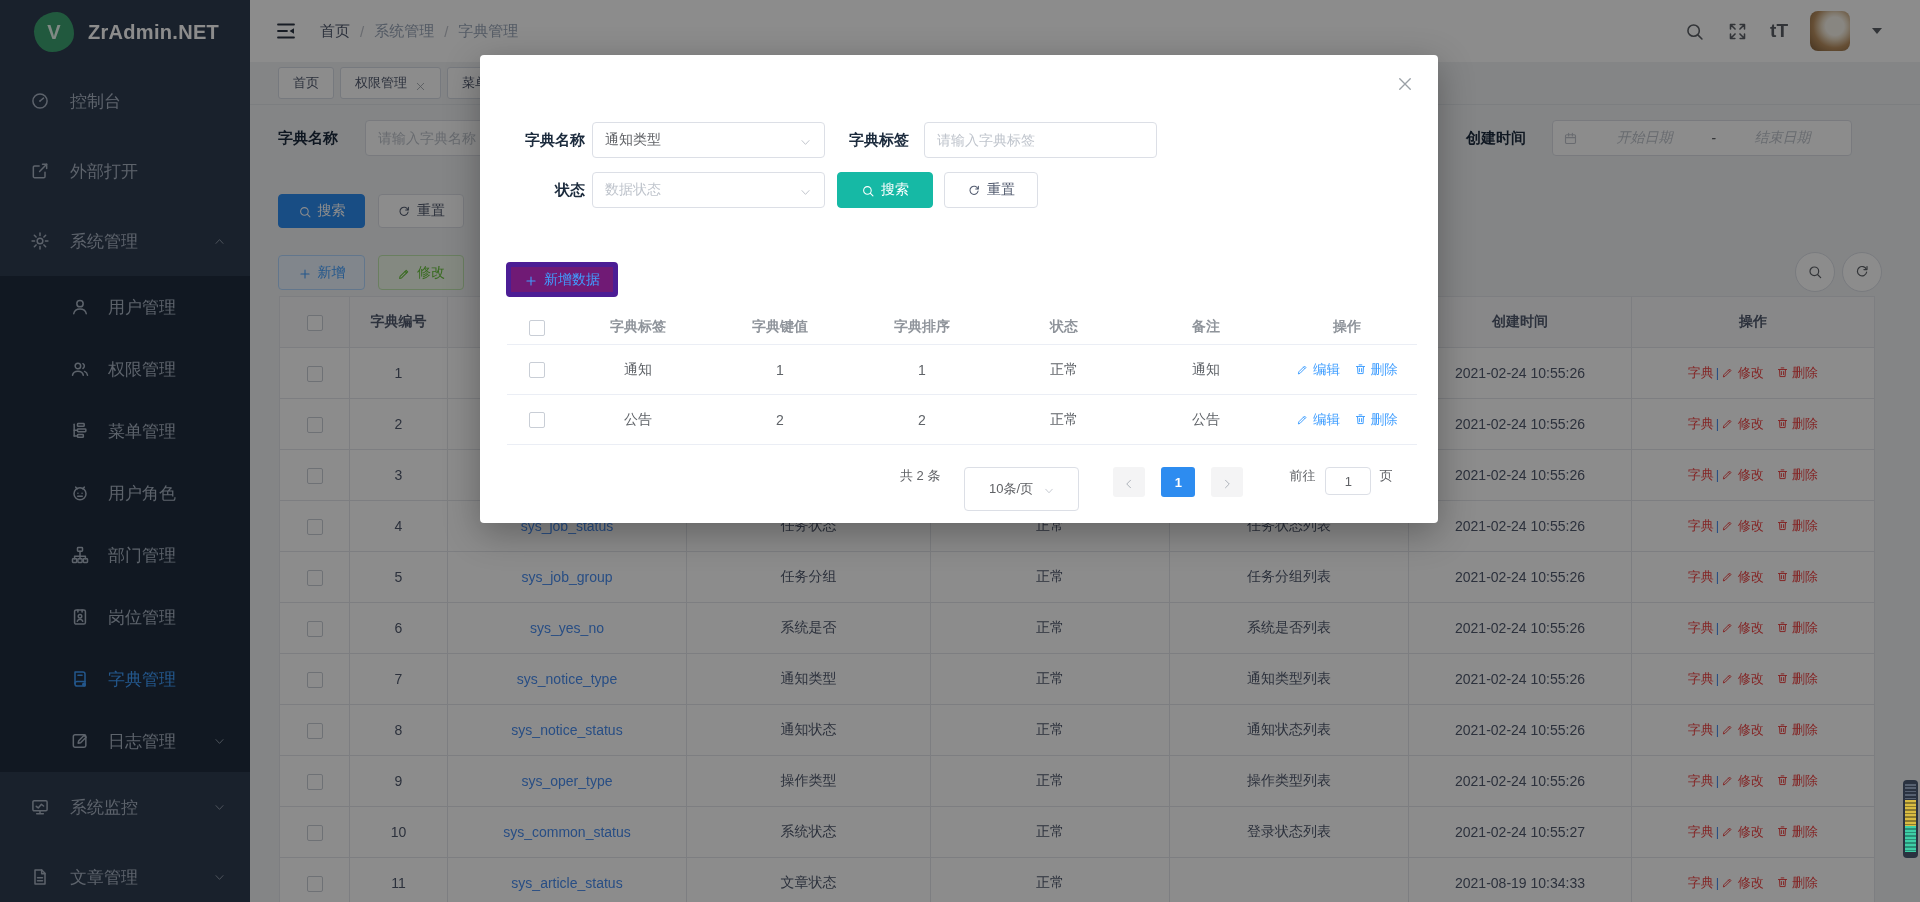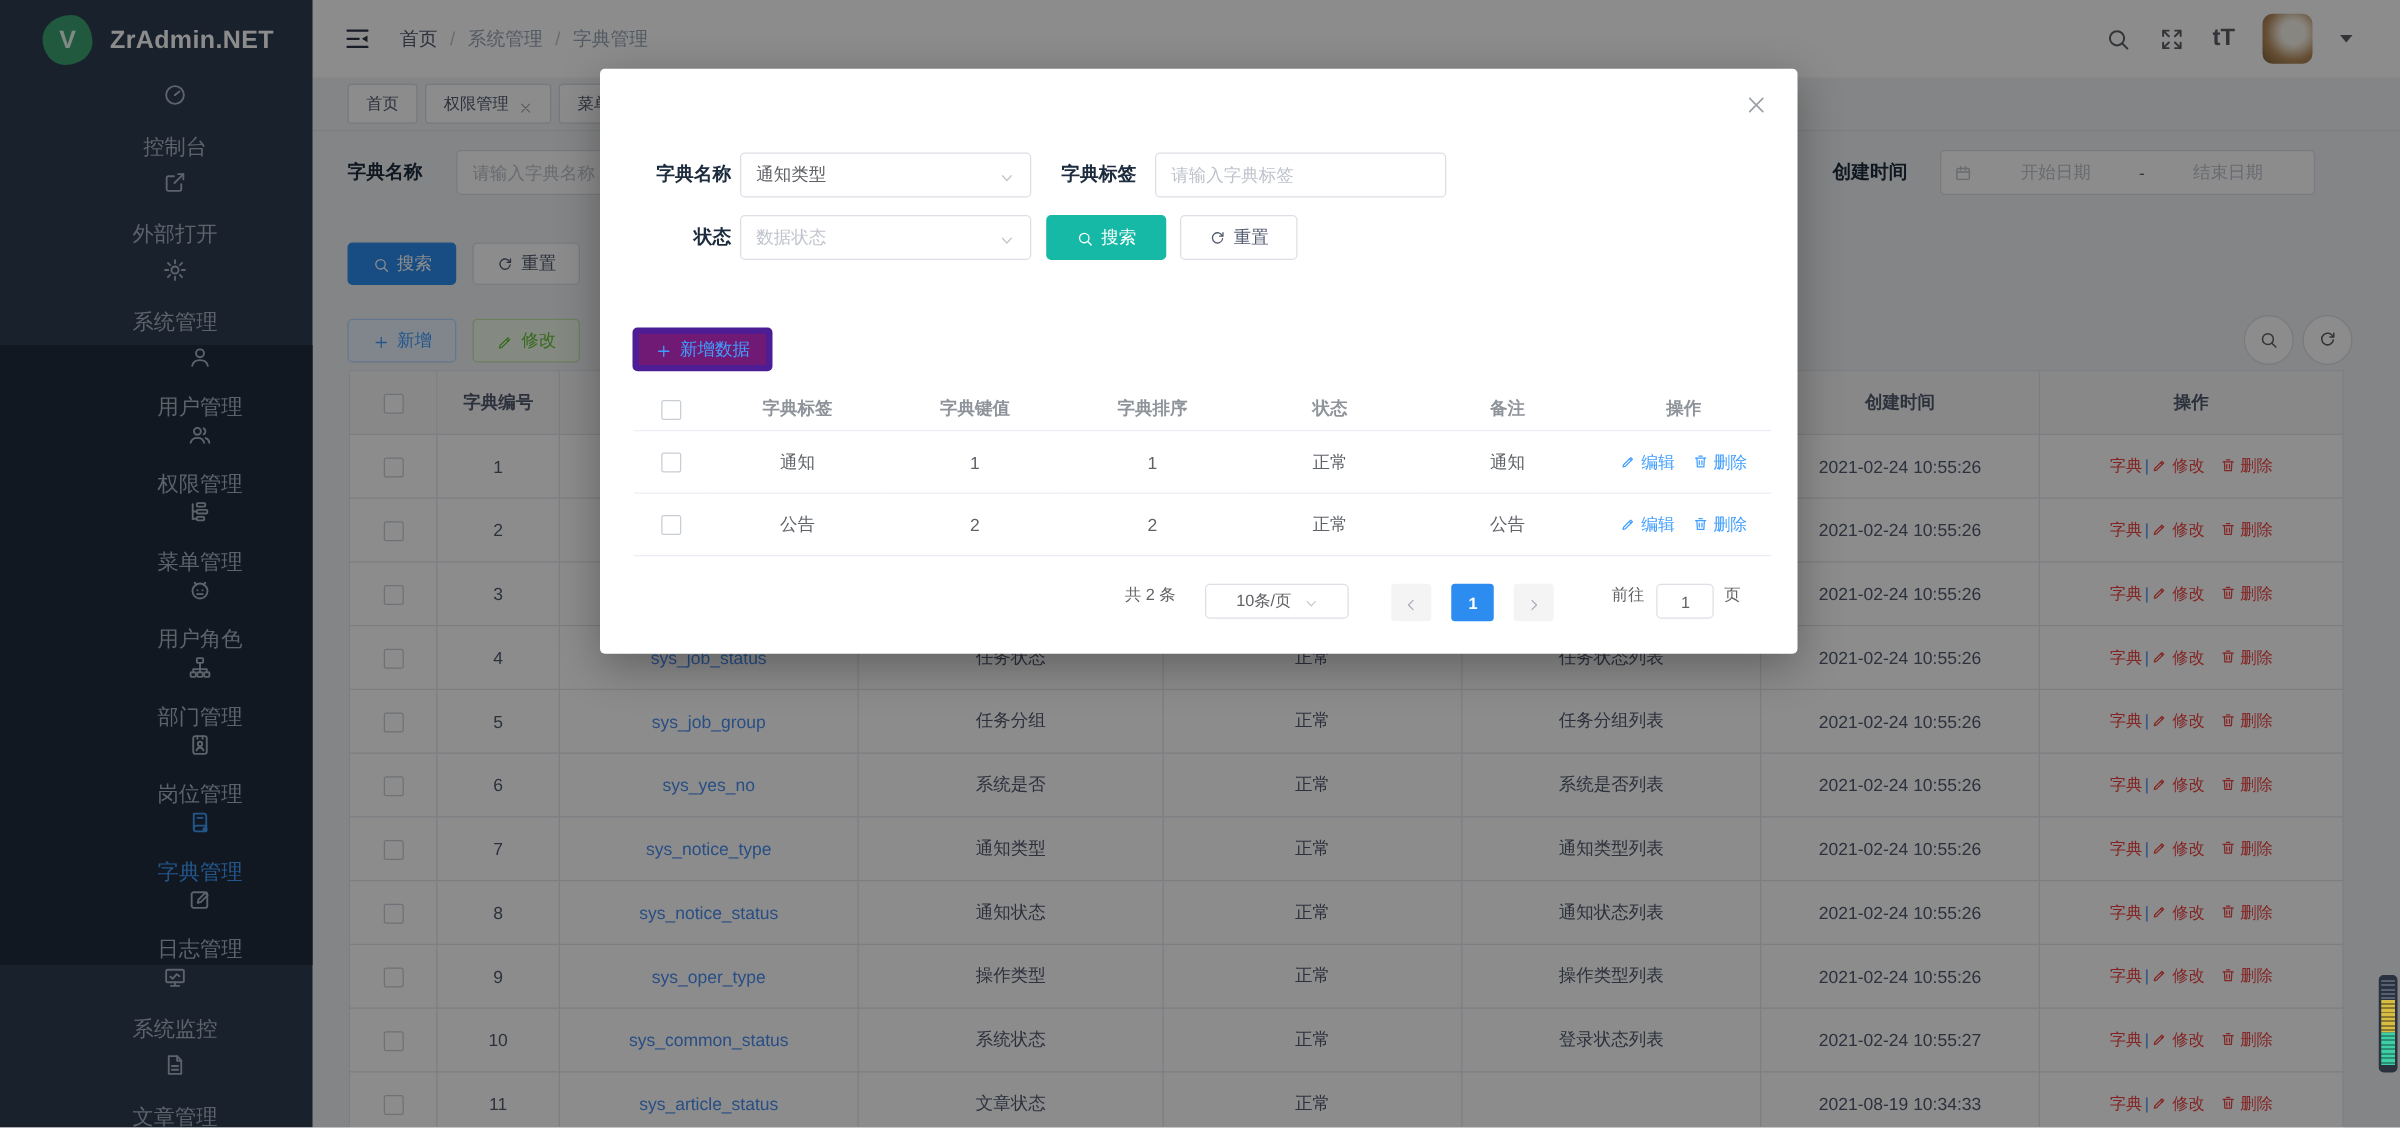--- a/index.html
+++ b/index.html
@@ -6,21 +6,21 @@
   body{font-family:"Liberation Sans","DejaVu Sans",sans-serif;background:#f0f2f5;}
   .app{position:relative;width:1920px;height:902px;overflow:hidden;background:#f0f2f5;}
   .ic{display:inline-block;vertical-align:-2px;}
 
   
   .sidebar{position:absolute;left:0;top:0;width:250px;height:902px;background:#2e3c50;z-index:1;}
   .logo-row{height:64px;display:flex;align-items:center;padding-left:34px;gap:14px;}
   .logo-blob{width:40px;height:40px;background:#3da371;border-radius:58% 42% 55% 45% / 48% 55% 45% 52%;display:flex;align-items:center;justify-content:center;color:#eafcf3;font-weight:bold;font-size:20px;}
   .logo-title{color:#ffffff;font-size:20px;font-weight:bold;letter-spacing:.3px;}
   .menu{margin-top:2px;}
-  .m-item{height:70px;display:flex;align-items:center;padding-left:30px;gap:20px;color:#a9b4c4;font-size:17px;cursor:pointer;flex-direction:column;}
+  .m-item{height:70px;display:flex;align-items:center;padding-left:30px;gap:20px;color:#a9b4c4;font-size:17px;cursor:pointer;}
   .m-item .mi{width:20px;height:20px;flex:0 0 20px;}
   .submenu{background:#202d3e;}
   .submenu .m-item{height:62px;padding-left:70px;gap:18px;}
   .m-item.active{color:#409eff;}
   .chev{width:13px;height:13px;margin-left:auto;margin-right:24px;color:#8d98a8;}
 
   
   .main{position:absolute;left:250px;top:0;width:1670px;height:902px;}
   .topbar{height:62px;background:#fff;display:flex;align-items:center;padding:0 38px 0 24px;}
   .fold{color:#2c3644;width:24px;height:24px;cursor:pointer;}
@@ -35,21 +35,21 @@
   .caret{width:0;height:0;border-left:5px solid transparent;border-right:5px solid transparent;border-top:6px solid #5c6066;cursor:pointer;}
 
   .tabsbar{height:42px;display:flex;align-items:center;gap:6px;padding-left:28px;border-bottom:1px solid #e2e5ea;}
   .tab{height:30px;display:flex;align-items:center;gap:8px;padding:0 14px;background:#fff;border:1px solid #d8dce5;border-radius:3px;font-size:13px;color:#515a6e;cursor:pointer;}
   .tab .tclose{width:11px;height:11px;color:#9aa0a8;}
 
   .content{position:absolute;left:0;top:104px;width:1670px;height:798px;overflow:hidden;}
   .flabel{position:absolute;font-size:15px;font-weight:bold;color:#1c2b3d;line-height:36px;}
   .tinput{position:absolute;height:36px;border:1px solid #dcdfe6;border-radius:4px;background:#fff;box-sizing:border-box;font-size:14px;color:#606266;padding:0 12px;outline:none;}
   .tinput::placeholder{color:#bfc4cc;}
-  .daterange{position:absolute;left:1302px;top:16px;width:300px;height:36px;border:1px solid #dcdfe6;border-radius:4px;background:#fff;box-sizing:border-box;display:flex;align-items:center;padding:0 10px;gap:8px;font-size:14px;color:#bfc4cc;}
+  .daterange{position:absolute;left:1302px;top:16px;width:300px;height:36px;border:1px solid #dcdfe6;border-radius:4px;background:#fff;box-sizing:border-box;display:flex;align-items:center;padding:0 10px;gap:8px;font-size:14px;color:#bfc4cc;font-style:italic;}
   .daterange .dic{width:15px;height:15px;color:#c0c4cc;}
   .daterange .dseg{flex:1;text-align:center;}
   .daterange .dsep{color:#606266;}
 
   .btn{position:absolute;height:34px;border-radius:4px;font-size:14px;display:flex;align-items:center;justify-content:center;gap:6px;box-sizing:border-box;cursor:pointer;}
   .btn .bic{width:14px;height:14px;}
   .btn-primary{background:#2d8cf0;color:#fff;border:1px solid #2d8cf0;}
   .btn-plainwhite{background:#fff;color:#515a6e;border:1px solid #dcdfe6;}
   .btn-plainblue{background:#ecf5ff;color:#409eff;border:1px solid #b3d8ff;}
   .btn-plaingreen{background:#f0f9eb;color:#67c23a;border:1px solid #c2e7b0;}
@@ -83,21 +83,21 @@
   .mbtn-add{background:#701a75;border:5px solid #4c1d95;color:#409eff;height:35px;}
 
   .mgrid{position:absolute;left:27px;top:255px;width:910px;border-collapse:collapse;table-layout:fixed;font-size:14px;color:#5f6368;}
   .mgrid th{height:34px;color:#8f949b;font-weight:bold;text-align:center;border-bottom:1px solid #ebeef5;padding:0;}
   .mgrid td{height:49px;text-align:center;border-bottom:1px solid #ebeef5;padding:0;}
   .mops{color:#409eff;font-size:13.5px;}
   .mops .oplink{color:#409eff;margin:0 7px;text-align:center;}
 
   .mpager{position:absolute;left:420px;top:412px;height:30px;display:flex;align-items:flex-start;font-size:13px;color:#606266;}
   .mp-total{margin-right:24px;}
-  .mp-size{width:115px;height:28px;border:1px solid #dcdfe6;border-radius:4px;box-sizing:border-box;display:flex;align-items:center;justify-content:center;gap:10px;color:#606266;cursor:pointer;margin-right:34px;}
+  .mp-size{width:115px;height:44px;border:1px solid #dcdfe6;border-radius:4px;box-sizing:border-box;display:flex;align-items:center;justify-content:center;gap:10px;color:#606266;cursor:pointer;margin-right:34px;}
   .mp-size .selchev{width:12px;height:12px;color:#c0c4cc;}
   .mp-btn{width:32px;height:30px;border-radius:3px;background:#f4f4f5;color:#a6abb3;display:flex;align-items:center;justify-content:center;cursor:pointer;}
   .mp-btn .ic{width:12px;height:12px;}
   .mp-page{width:34px;height:30px;border-radius:3px;background:#2d8cf0;color:#fff;font-weight:bold;display:flex;align-items:center;justify-content:center;margin:0 16px;cursor:pointer;}
   .mp-goto{margin-left:46px;margin-right:10px;}
   .mp-input{width:46px;height:28px;border:1px solid #dcdfe6;border-radius:4px;box-sizing:border-box;text-align:center;font-size:13px;color:#606266;outline:none;margin-right:8px;}
 
   
   .scrollmark{position:absolute;right:2px;top:780px;width:15px;height:78px;background:#2a3240;border-radius:4px;z-index:60;padding:4px 2px;box-sizing:border-box;cursor:grab;}
   .si-a{height:16px;background:repeating-linear-gradient(to bottom,#566070 0 1.5px,transparent 1.5px 3.5px);}

